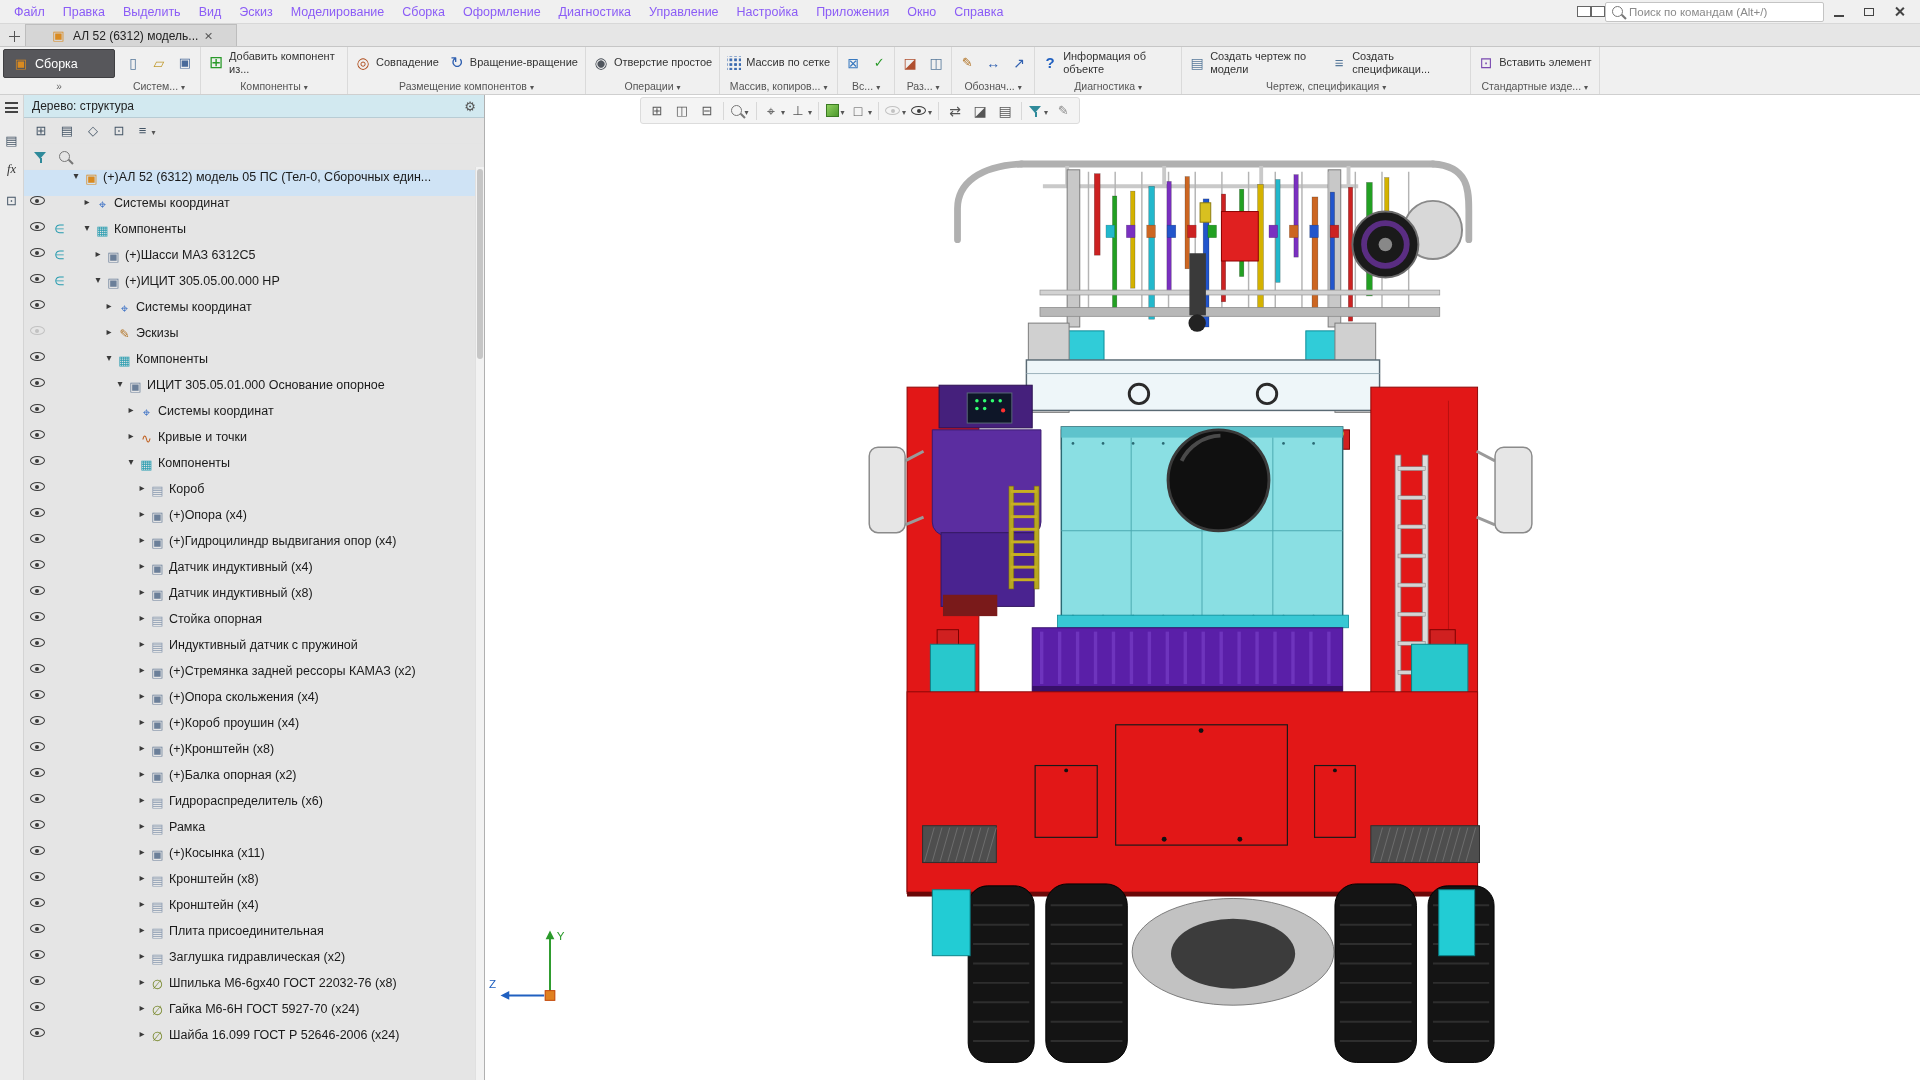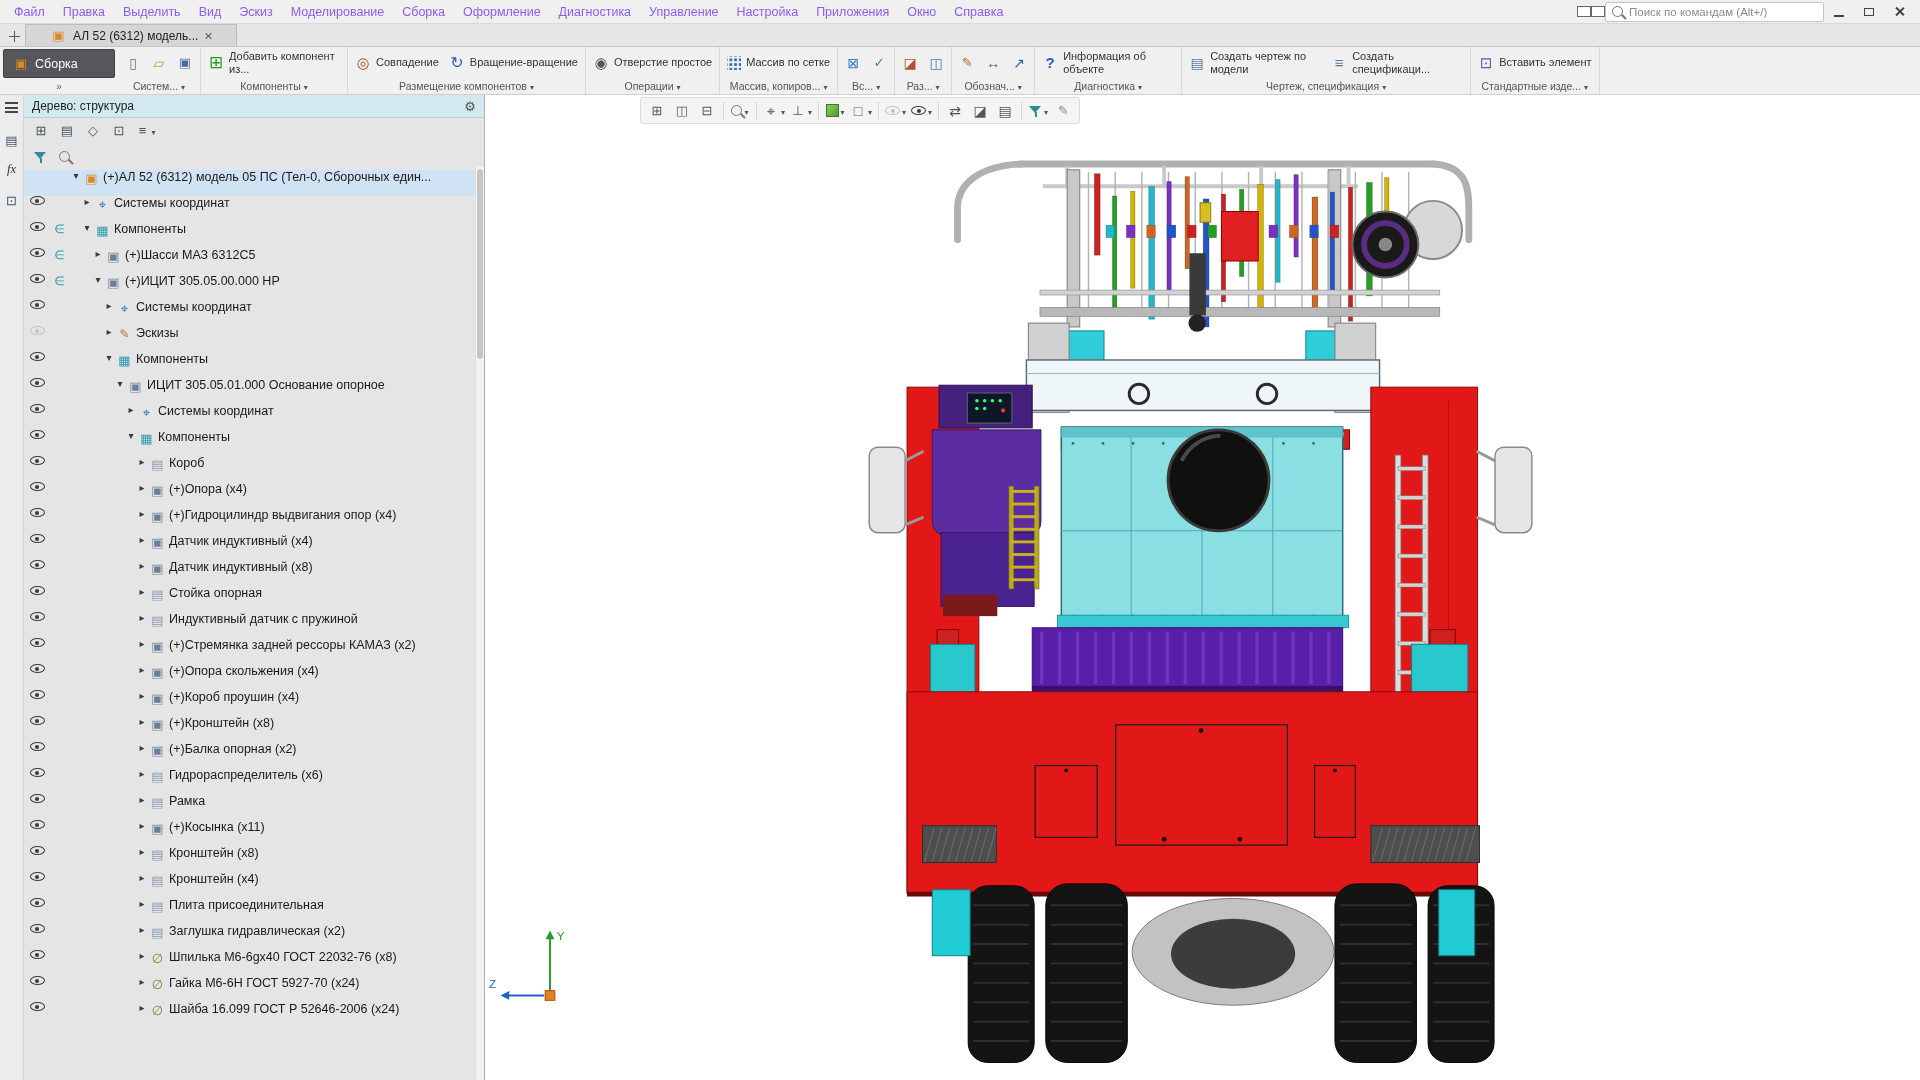--- a/index.html
+++ b/index.html
@@ -510,20 +510,30 @@
           </div>
           <div class="trow">
             <span class="tcell-eye">
               <span class="eye"></span>
             </span>
             <span class="tcell-badge"></span>
             <span class="indent" style="width: 55px;"></span>
             <span class="arrow closed"></span>
             <span class="gi ti" data-icon="coords"></span>
             <span class="tlabel">Системы координат</span>
+          </div>
+          <div class="trow">
+            <span class="tcell-eye">
+              <span class="eye"></span>
+            </span>
+            <span class="tcell-badge"></span>
+            <span class="indent" style="width: 55px;"></span>
+            <span class="arrow closed"></span>
+            <span class="gi ti" data-icon="curves"></span>
+            <span class="tlabel">Кривые и точки</span>
           </div>
           <div class="trow">
             <span class="tcell-eye">
               <span class="eye"></span>
             </span>
             <span class="tcell-badge"></span>
             <span class="indent" style="width: 55px;"></span>
             <span class="arrow open"></span>
             <span class="gi ti" data-icon="components"></span>
             <span class="tlabel">Компоненты</span>

